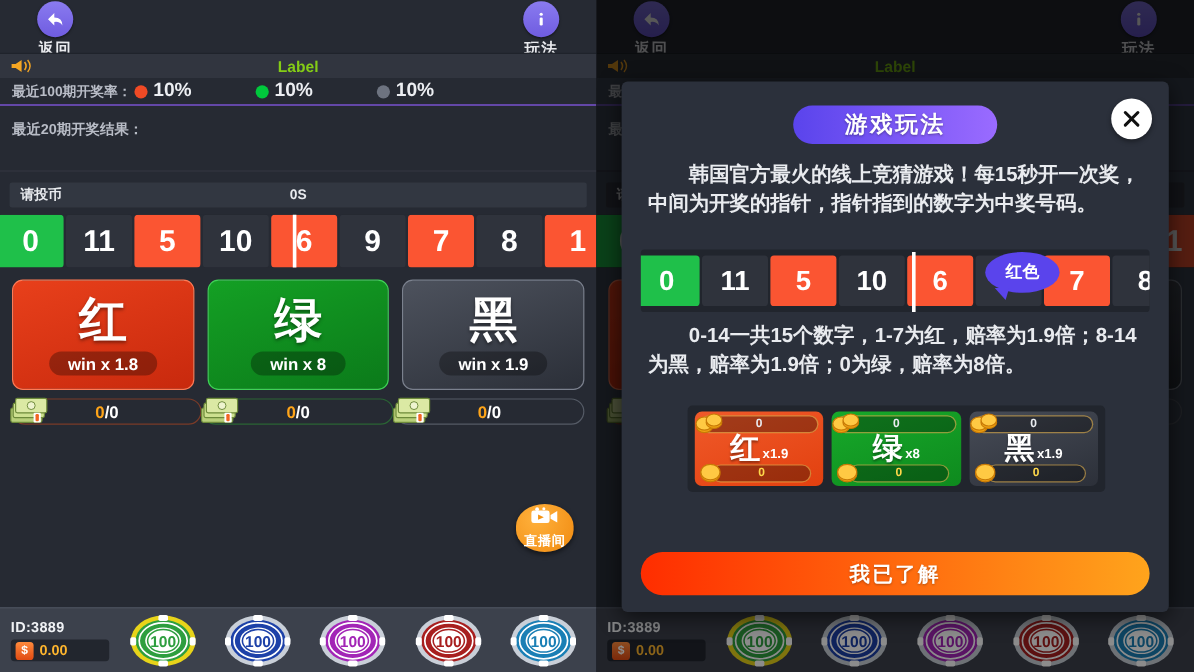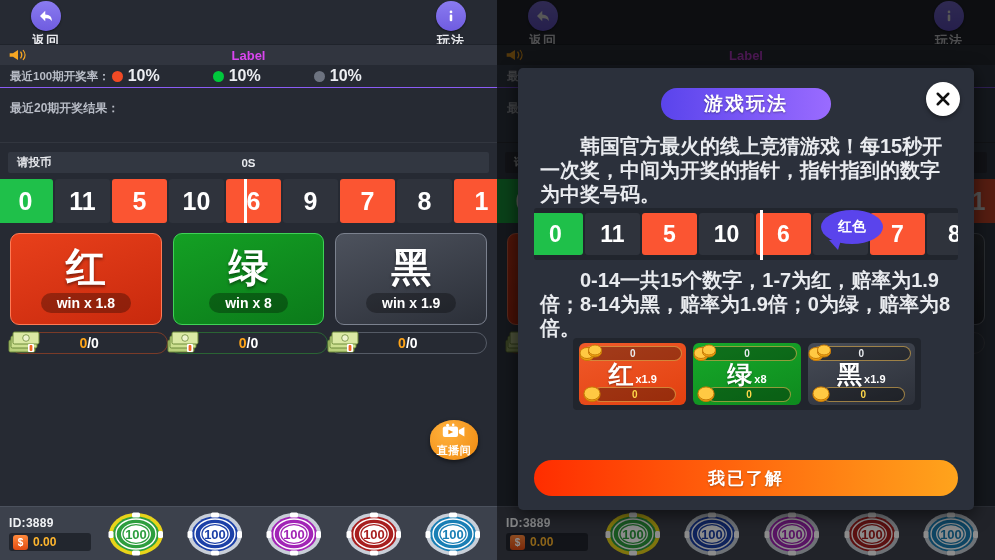--- a/index.html
+++ b/index.html
@@ -20,21 +20,21 @@
      background:linear-gradient(180deg,#8a7bf0,#6f5ce0);
      display:flex;align-items:center;justify-content:center; box-shadow:0 1px 2px rgba(0,0,0,.5);}
   .nav-circle svg{ display:block; }
   .nav-label{ font-size:13px; color:#e9eaee; font-weight:bold; margin-top:1px; letter-spacing:1px;}
 
   
   .marquee{ height:21px; background:#31353f; display:flex; align-items:center;
      padding:0 8px; position:relative; border-top:1px solid #1f232b;}
   .horn{ width:20px; height:14px; flex:0 0 20px; }
   .marquee-text{ position:absolute; left:0; right:0; text-align:center;
-     font-size:13px; font-weight:bold; color:#d946ef; }
+     font-size:13px; font-weight:bold; color:#84cc16; }
 
   .rate-row{ height:22px; display:flex; align-items:center; padding:0 10px;
      font-size:11.5px; color:#b8bcc6; font-weight:bold; }
   .rate-row .lbl{ color:#b9bdc7; }
   .rate-item{ display:flex; align-items:center; }
   .dot{ width:11px;height:11px;border-radius:50%;margin-right:5px;}
   .rate-val{ color:#eceef2; font-weight:bold; font-size:16px; }
 
   .hist-row{ height:56px; border-top:1px solid #8b5cf6; border-bottom:1px solid #32363f;
      padding:12px 10px 0 10px; font-size:12px; color:#b8bcc6; font-weight:bold;}
@@ -107,21 +107,21 @@
      background:#2b303b; border-radius:5px; box-shadow:0 4px 18px rgba(0,0,0,.6);}
   .modal-title{ position:absolute; left:50%; transform:translateX(-50%); top:20px;
      width:170px; height:32px; border-radius:16px;
      background:linear-gradient(90deg,#5a44ec,#9a6bff);
      display:flex;align-items:center;justify-content:center;
      font-size:19px;font-weight:bold;color:#fff; letter-spacing:2px;
      text-shadow:0 1px 2px rgba(0,0,0,.35);}
   .close{ position:absolute; right:14px; top:14px; width:34px; height:34px; border-radius:50%;
      background:#fff; display:flex; align-items:center; justify-content:center; cursor:pointer;
      box-shadow:0 2px 4px rgba(0,0,0,.4);}
-  .m-para{ position:absolute; left:22px; right:18px; font-size:20px; line-height:24px;
+  .m-para{ position:absolute; left:22px; right:18px; font-size:17px; line-height:24px;
      color:#e9ebef; font-weight:bold; text-align:left; }
   .m-para.p1{ top:66px; text-indent:2em; }
   .m-para.p2{ top:200px; text-indent:2em; }
 
   .m-reel-box{ position:absolute; left:16px; right:16px; top:140px; height:52px;
      background:#21252d; border-radius:3px; overflow:hidden; }
   .m-reel{ display:flex; height:52px; align-items:center; position:relative; left:-6px; padding-top:0;}
   .m-cell{ width:55px; flex:0 0 55px; margin-right:2px; height:42px; display:flex;
      align-items:center; justify-content:center; font-size:23px; font-weight:bold; color:#fff;
      border-radius:3px;}

